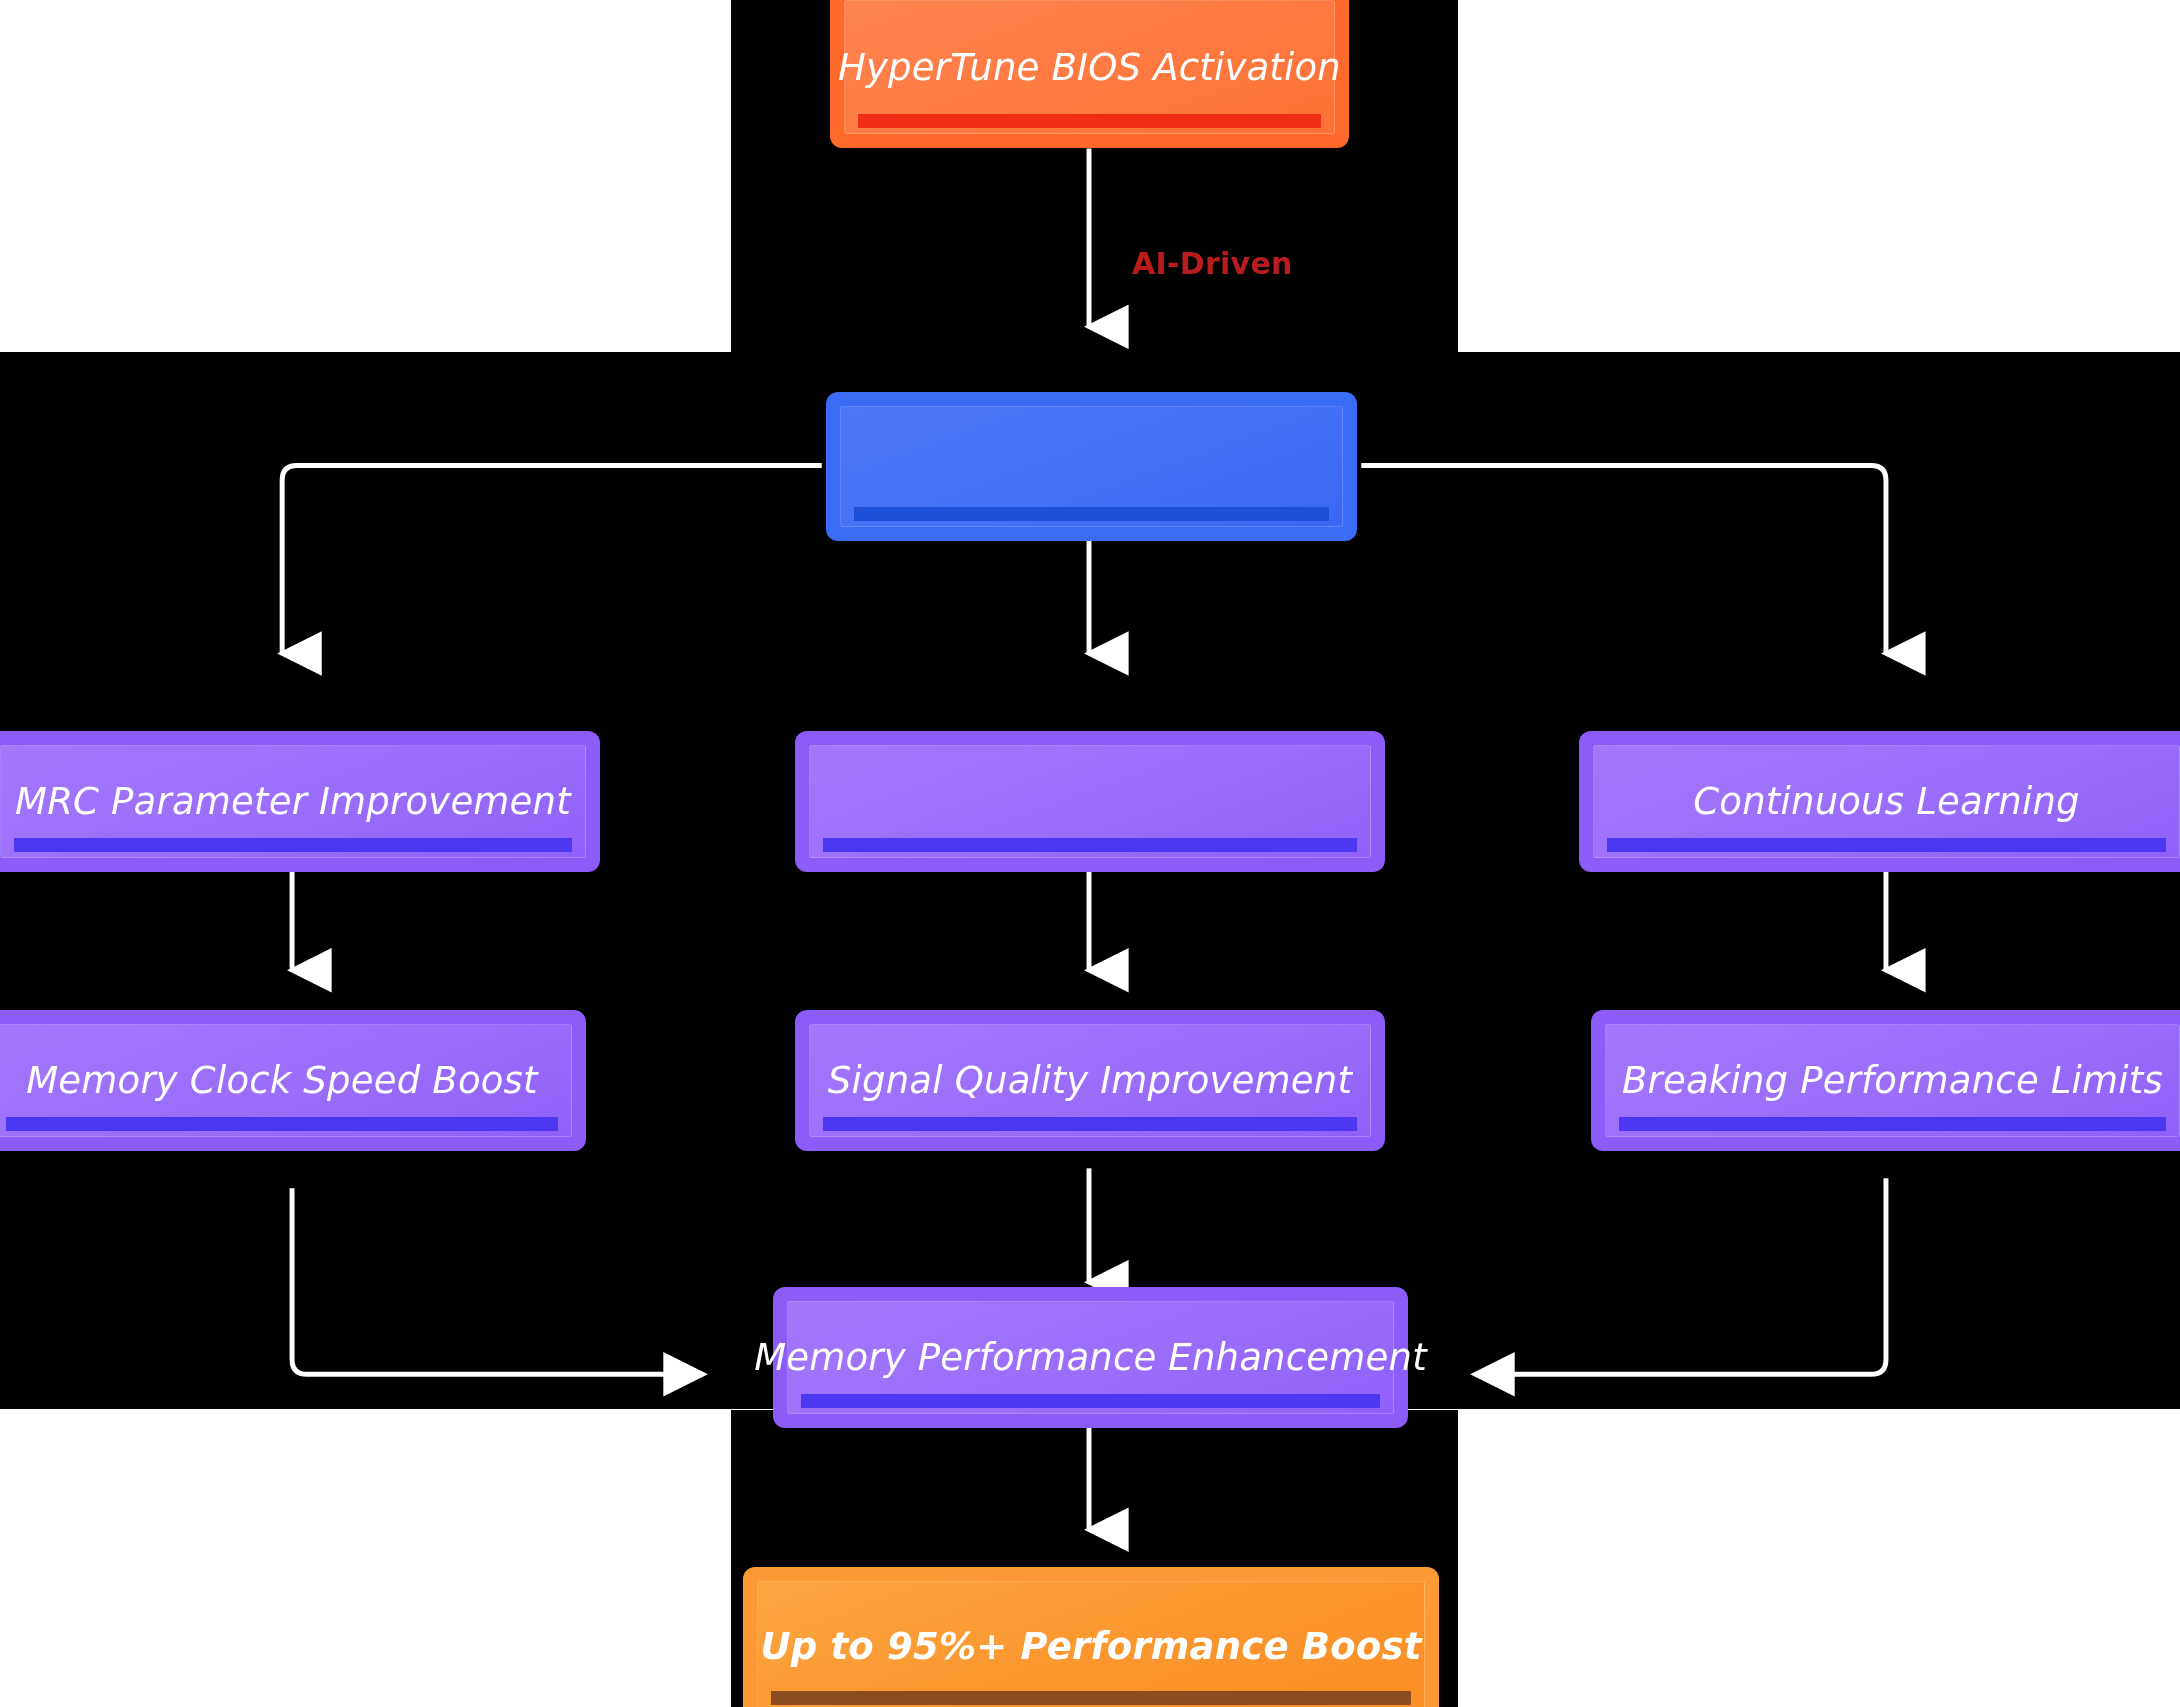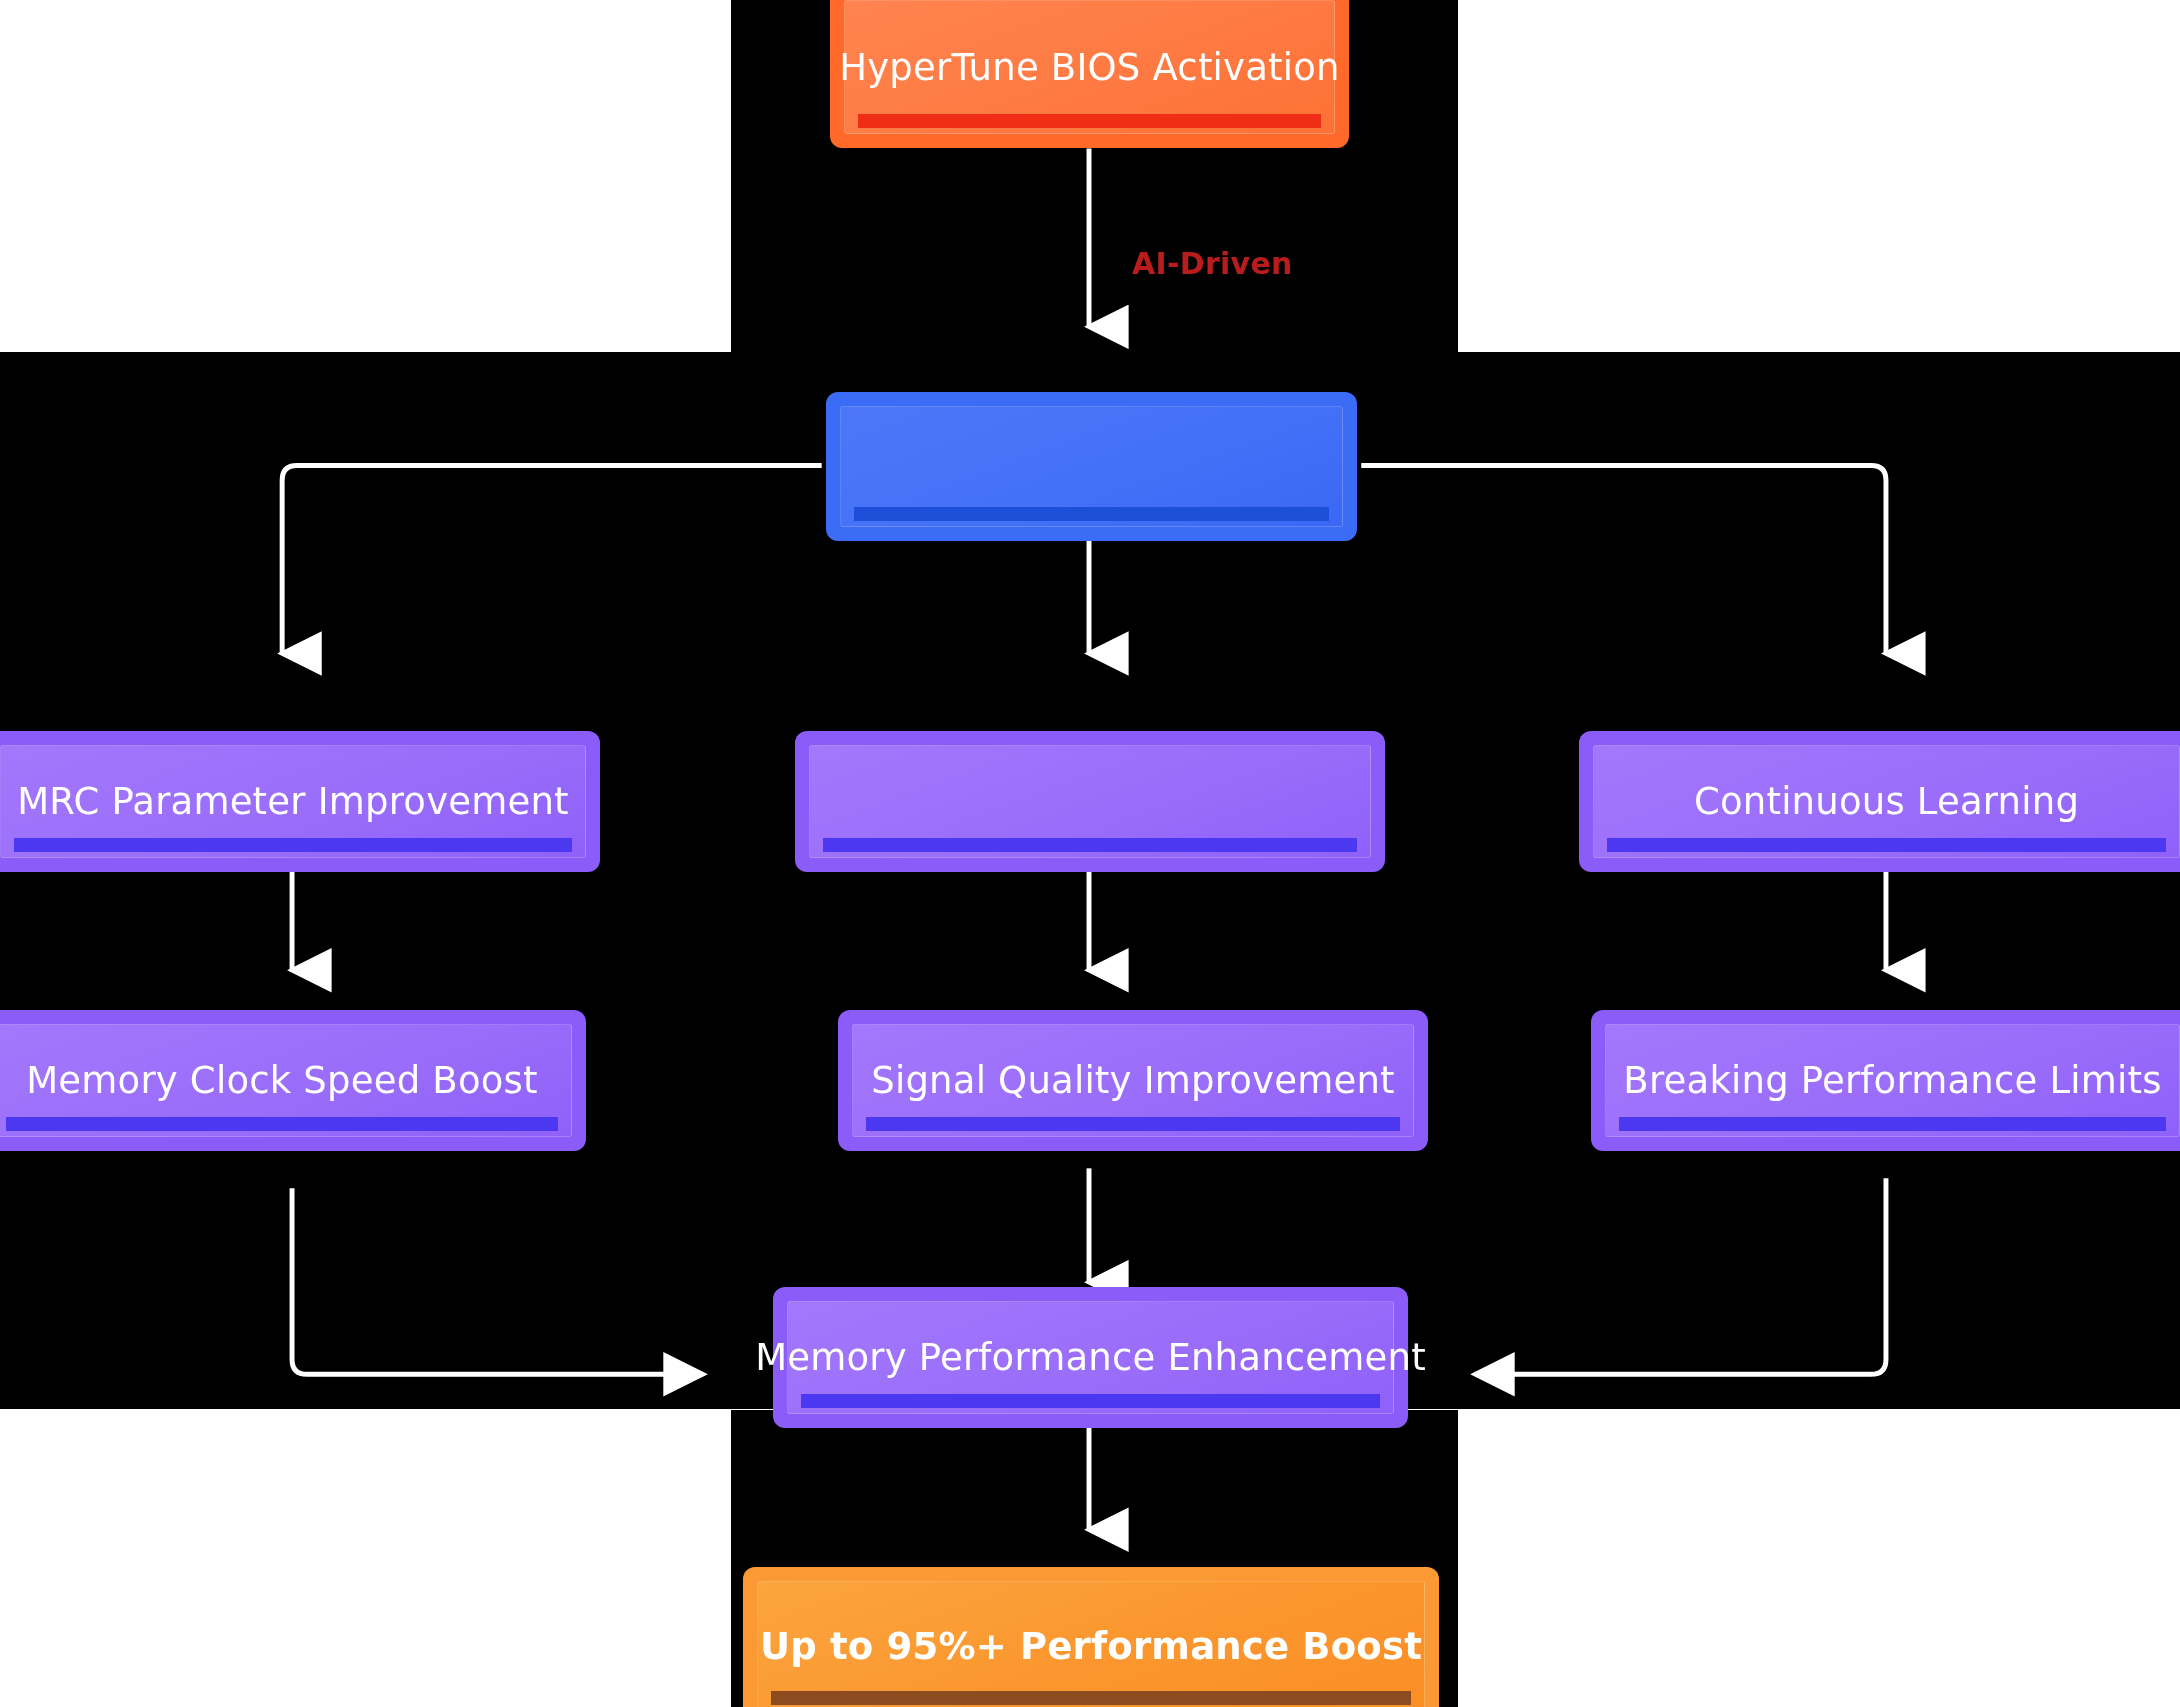--- a/index.html
+++ b/index.html
@@ -60,20 +60,21 @@
   }
   .node .label {
     position: relative;
     z-index: 3;
     color: #ffffff;
     font-size: 37px;
     letter-spacing: 0.2px;
     white-space: nowrap;
     text-align: right;
     line-height: 1;
+    font-style: italic;
   }
 
   
   .node.orange {
     background: #ff6a2b;
   }
   .node.orange .inner {
     background: linear-gradient(160deg, #ff8450 0%, #fe7a42 55%, #fd7135 100%);
     border: 1px solid rgba(255,255,255,0.18);
   }
@@ -191,21 +192,21 @@
     <div class="accent"></div>
     <div class="label">Continuous Learning</div>
   </div>
 
   <div class="node purple" style="left:-22px; top:1010px; width:608px; height:141px;">
     <div class="inner"></div>
     <div class="accent"></div>
     <div class="label">Memory Clock Speed Boost</div>
   </div>
 
-  <div class="node purple" style="left:838px; top:1010px; width:590px; height:141px;">
+  <div class="node purple" style="left:795px; top:1010px; width:590px; height:141px;">
     <div class="inner"></div>
     <div class="accent"></div>
     <div class="label">Signal Quality Improvement</div>
   </div>
 
   <div class="node purple" style="left:1591px; top:1010px; width:603px; height:141px;">
     <div class="inner"></div>
     <div class="accent"></div>
     <div class="label">Breaking Performance Limits</div>
   </div>

